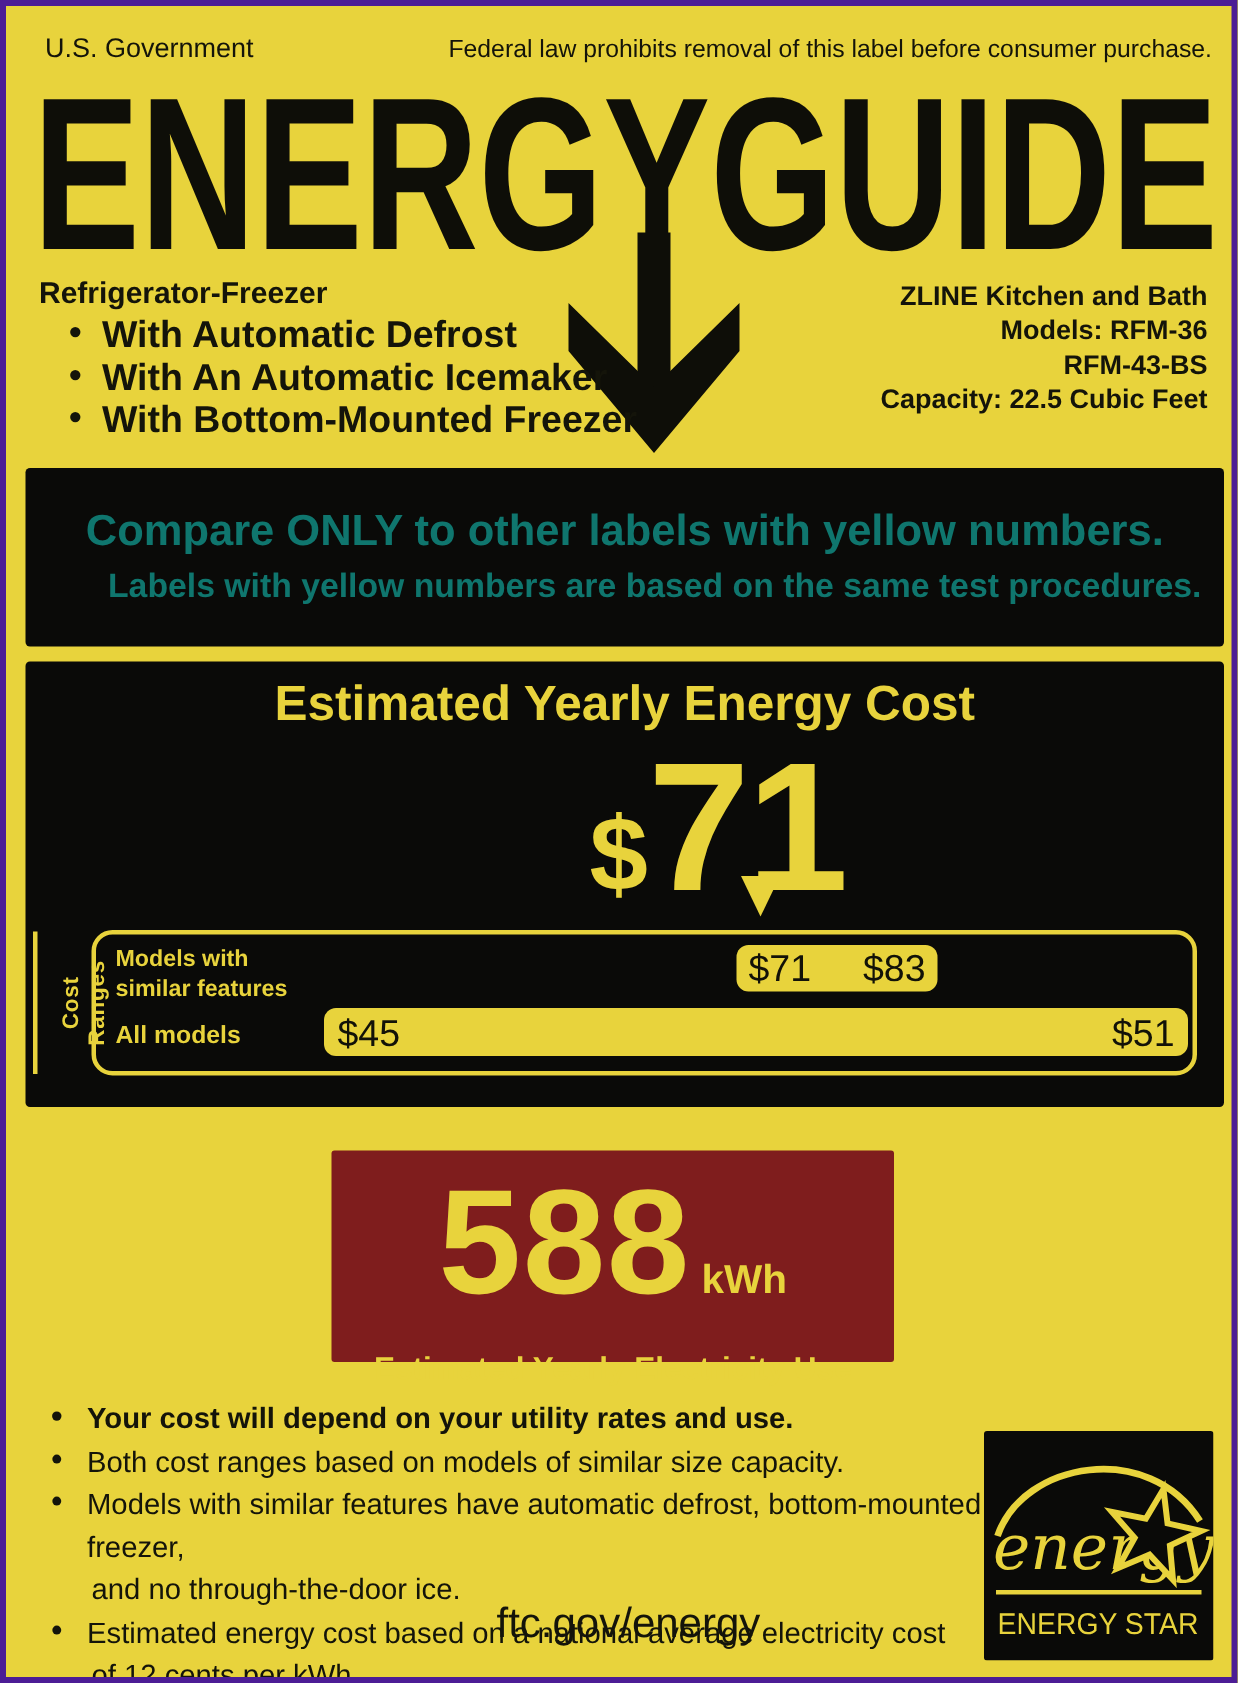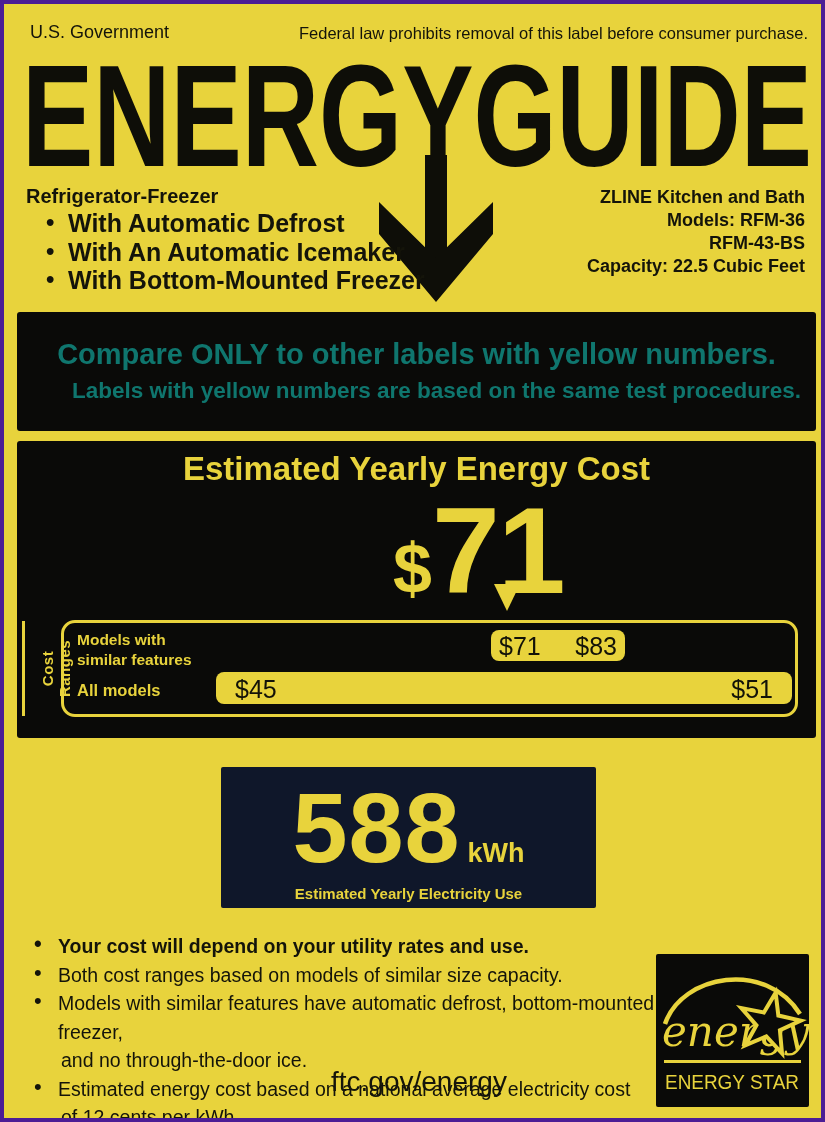--- a/index.html
+++ b/index.html
@@ -42,27 +42,27 @@
   .cr-rule{position:absolute;left:5px;top:180px;width:3px;height:95px;background:#E8D33C;}
   .cr-label{position:absolute;left:22px;top:276px;width:97px;text-align:center;
     font-size:15px;font-weight:bold;transform:rotate(-90deg);transform-origin:0 0;letter-spacing:.5px;}
   .ranges{position:absolute;left:44px;top:179px;width:737px;height:97px;box-sizing:border-box;
     border:3px solid #E8D33C;border-radius:14px;}
   .sim-label{position:absolute;left:13px;top:7px;font-size:15.5px;font-weight:bold;line-height:20px;}
   .bar{position:absolute;background:#E8D33C;border-radius:8px;display:flex;justify-content:space-between;
     align-items:flex-end;color:#121208;font-size:25px;}
   .bar-sim{left:427px;top:7px;width:134px;height:31px;padding:0 8px;box-sizing:border-box;}
   .all-label{position:absolute;left:13px;top:58px;font-size:16.5px;font-weight:bold;}
-  .bar-all{left:152px;top:49px;width:576px;height:32px;padding:0 19px;box-sizing:border-box;}
+  .bar-all{left:152px;top:49px;width:576px;height:32px;padding:0 9px;box-sizing:border-box;}
   
-  .usage-box{left:217px;top:763px;width:375px;height:141px;background:#0f172a;border-radius:2px;color:#E8D33C;text-align:center;}
+  .usage-box{left:217px;top:763px;width:375px;height:141px;background:#7f1d1d;border-radius:2px;color:#E8D33C;text-align:center;}
   .usage-row{display:flex;justify-content:center;align-items:baseline;margin-top:4px;}
   .usage-val{font-size:99px;font-weight:bold;letter-spacing:1px;}
   .usage-unit{font-size:27px;font-weight:bold;margin-left:7px;}
-  .usage-cap{font-size:15px;font-weight:bold;margin-top:0px;}
+  .usage-cap{font-size:21px;font-weight:bold;margin-top:16px;}
   
   .notes{left:28px;top:928px;width:640px;margin:0;padding:0;list-style:none;}
   .notes li{position:relative;padding-left:26px;font-size:19.5px;line-height:28.5px;}
   .notes li::before{content:"\2022";position:absolute;left:2px;top:-2px;font-size:22px;}
   .notes li.cont{padding-left:29px;}
   .notes li.cont::before{content:"";}
   .notes li.b{font-weight:bold;}
   
   .ftc{left:327px;top:1062px;font-size:28px;}
   .estar-svg{left:652px;top:950px;}

